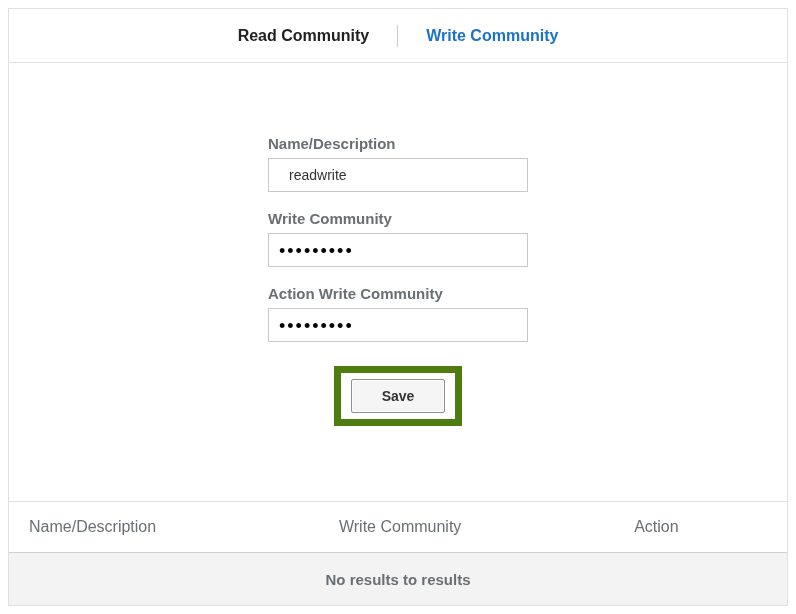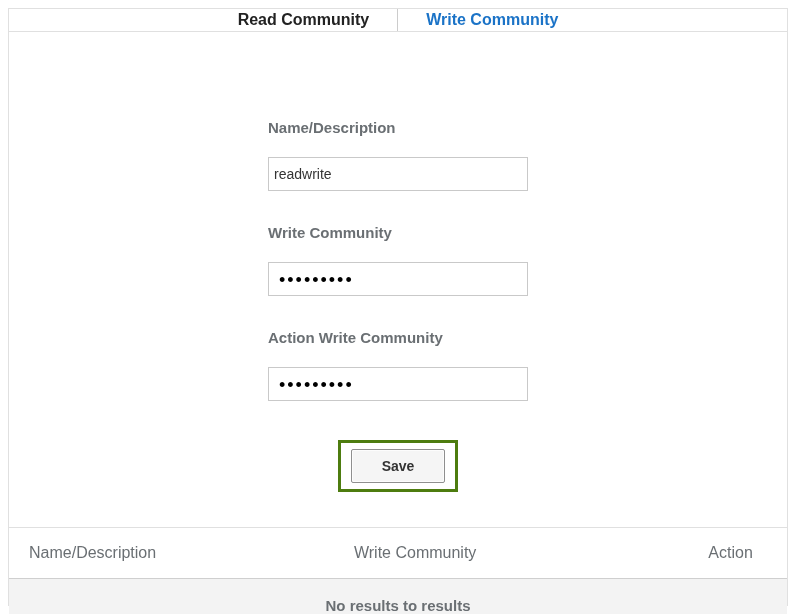--- a/index.html
+++ b/index.html
@@ -1,19 +1,18 @@
 <!DOCTYPE html>
 <html><head>
   <meta charset="utf-8">
   <style>
     * {
       box-sizing: border-box;
       margin: 0;
       padding: 0;
-      gap: 15px;
     }
     body {
       font-family: Arial, Helvetica, sans-serif;
       background: #fff;
       width: 796px;
       height: 614px;
       padding: 8px;
     }
     .container {
       border: 1px solid #e0e0e0;
@@ -64,21 +63,21 @@
     .field-label {
       color: #6a6f73;
       font-size: 15px;
       font-weight: 600;
       margin-bottom: 6px;
     }
     .text-input {
       width: 100%;
       height: 34px;
       border: 1px solid #c9c9c9;
-      padding: 0 5px;
+      padding: 0 20px;
       font-size: 14px;
       color: #333;
       outline: none;
       margin-bottom: 18px;
     }
     .password-input {
       width: 100%;
       height: 34px;
       border: 1px solid #c9c9c9;
       padding: 0 10px;
@@ -87,21 +86,21 @@
       color: #000;
       line-height: 34px;
       margin-bottom: 18px;
     }
     .save-wrapper {
       display: flex;
       justify-content: center;
       margin-top: 6px;
     }
     .highlight-box {
-      border: 3px solid #4d7c0f;
+      border: 7px solid #4d7c0f;
       padding: 6px 10px;
       display: inline-block;
     }
     .save-button {
       width: 94px;
       height: 34px;
       background: #f5f5f5;
       border: 1px solid #8f8f8f;
       border-radius: 2px;
       font-size: 14px;
@@ -125,21 +124,21 @@
     }
     .col-name {
       flex: 0 0 42%;
     }
     .col-community {
       flex: 0 0 40%;
       text-align: left;
     }
     .col-action {
       flex: 0 0 18%;
-      text-align: center;
+      text-align: left;
     }
     .table-empty {
       height: 52px;
       background: #f3f3f3;
       display: flex;
       align-items: center;
       justify-content: center;
       color: #6a6f73;
       font-weight: 600;
       font-size: 15px;

